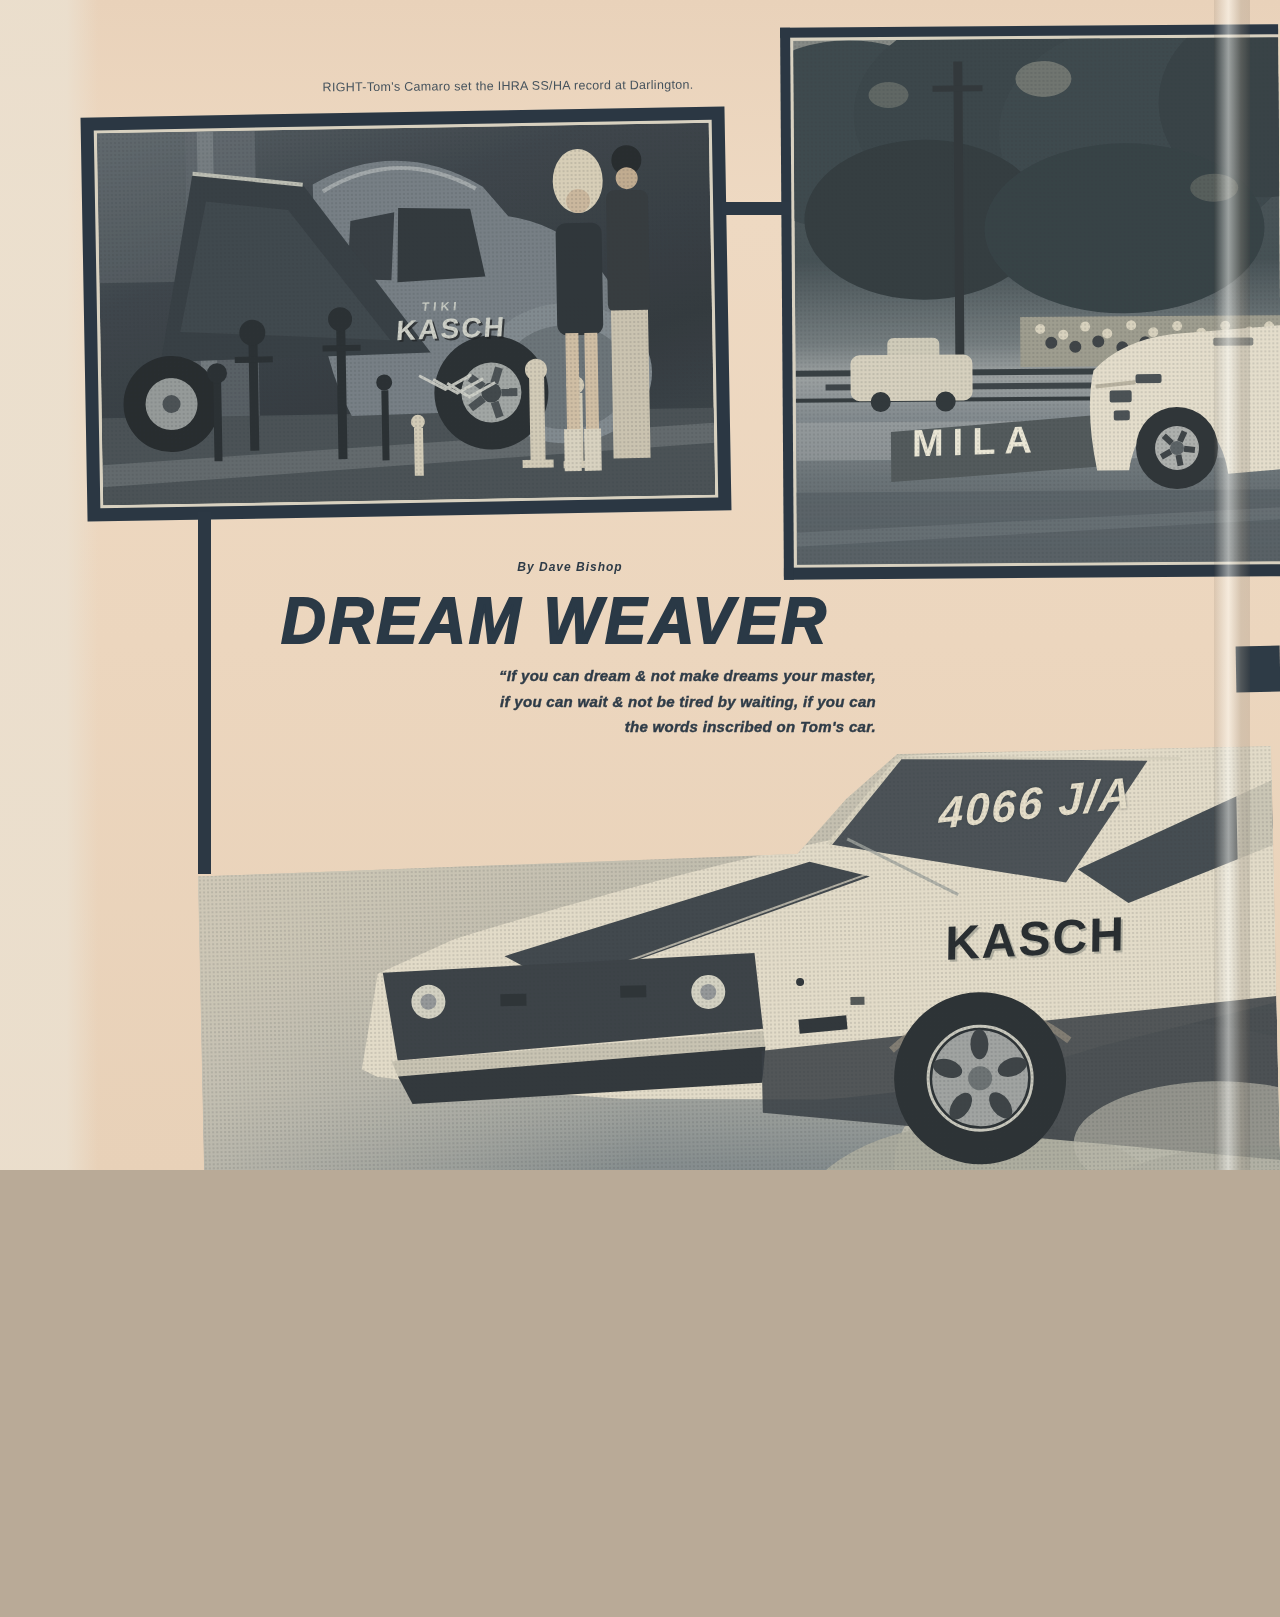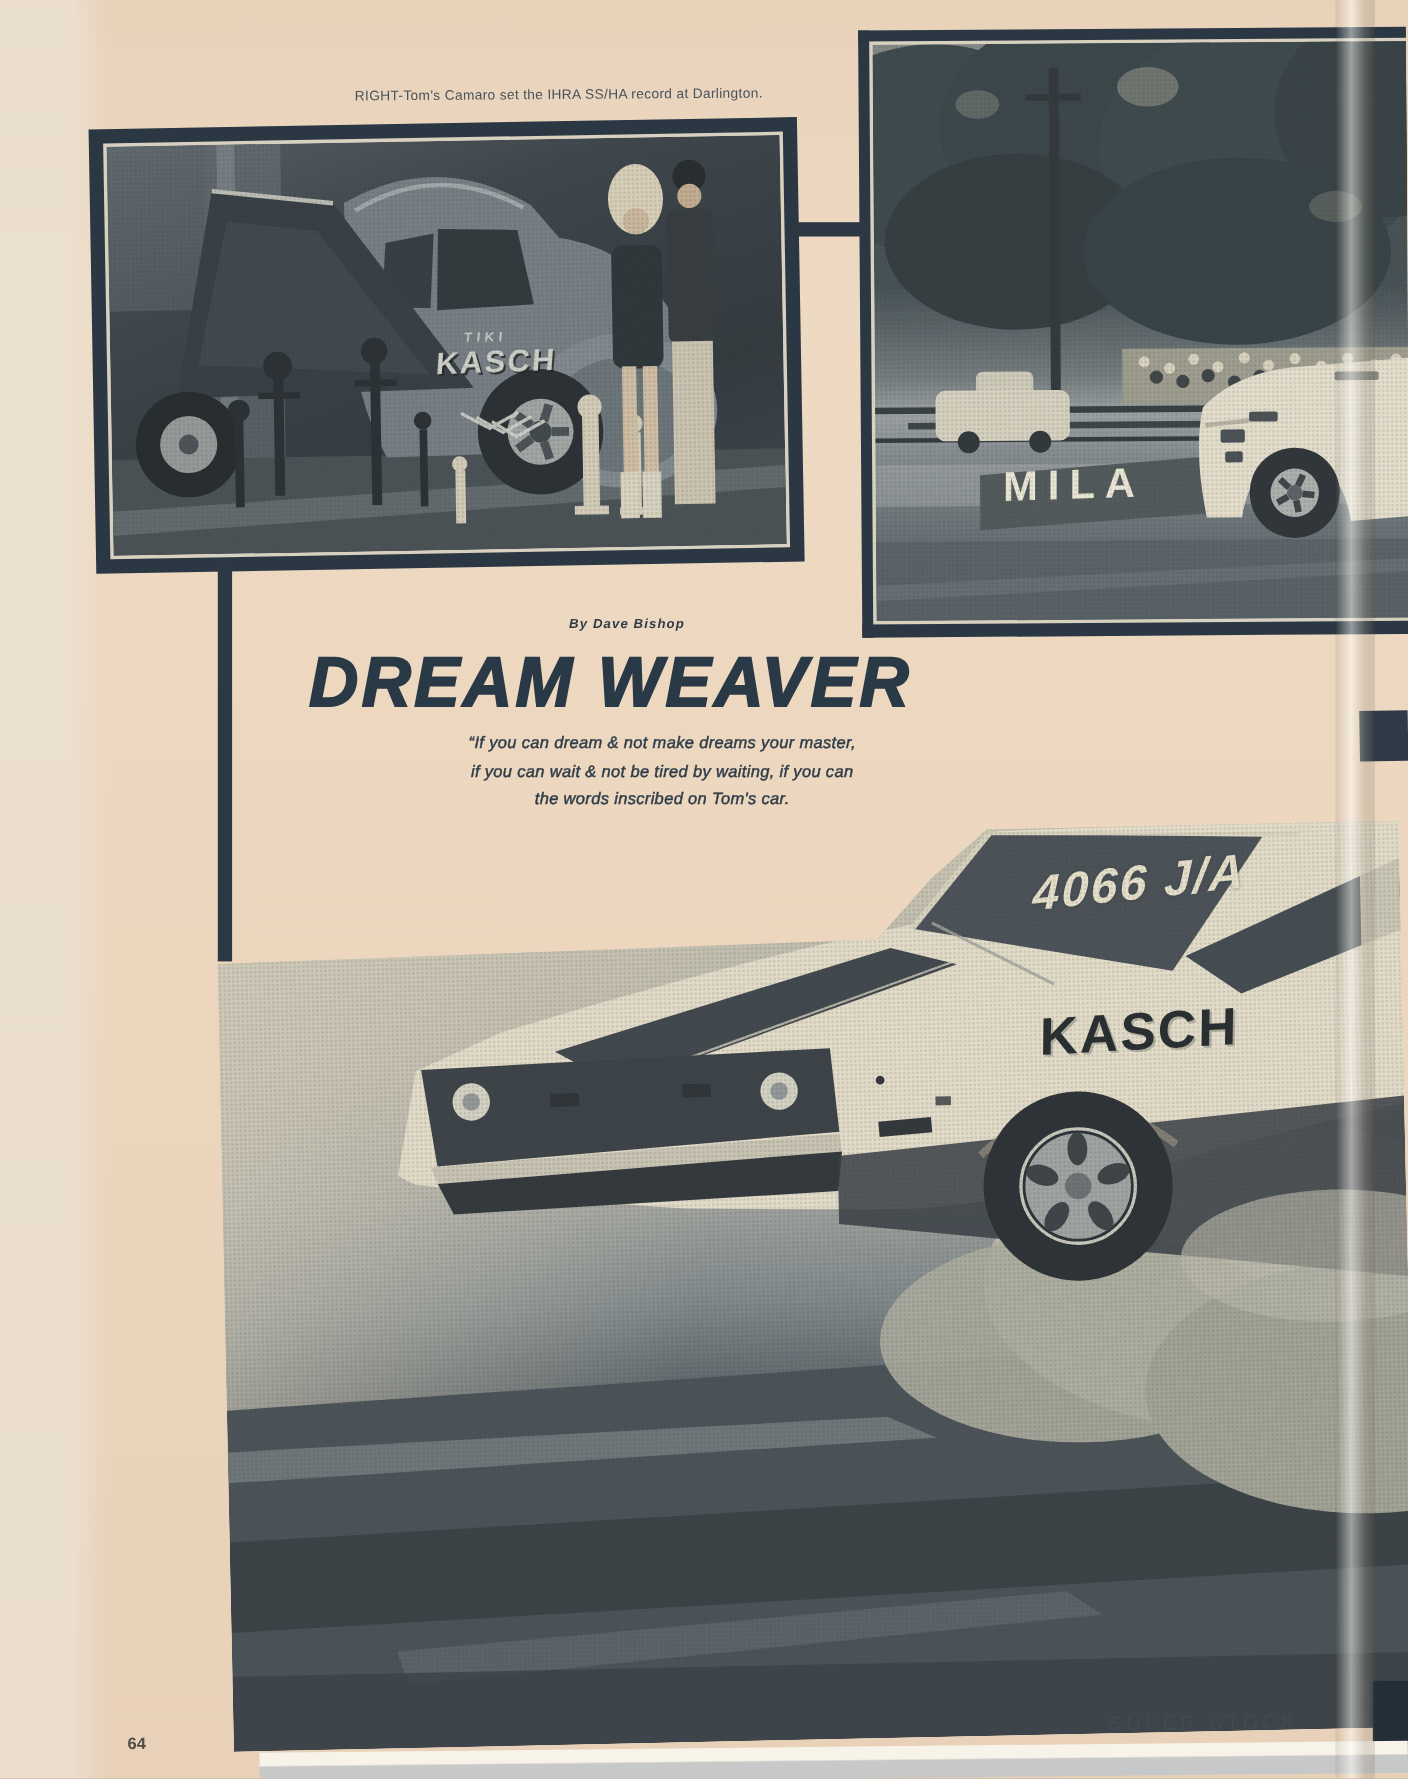--- a/index.html
+++ b/index.html
@@ -1,17 +1,17 @@
 <!DOCTYPE html>
 <html><head>
 <meta charset="utf-8">
 <style>
   html,body{margin:0;padding:0;background:#b9aa97;}
   .page{
-    position:relative;width:1280px;height:1617px;overflow:hidden;
+    position:relative;width:1280px;height:1170px;overflow:hidden;
     background:linear-gradient(180deg,#e9d2ba 0%,#eed9c2 18%,#ecd6be 55%,#e8d1b8 100%);
     font-family:"Liberation Sans",sans-serif;
   }
   .left-strip{position:absolute;left:0;top:0;width:98px;height:100%;
     background:linear-gradient(90deg,#ebe1d1 0%,#ebe1d1 68%,rgba(235,225,209,0) 100%);
     opacity:.8;z-index:1;}
   
   .caption-top{position:absolute;left:296px;top:79px;width:424px;text-align:center;
     font-size:12.5px;color:#46535d;letter-spacing:.3px;z-index:5;transform:rotate(-.4deg);}
   
@@ -40,22 +40,22 @@
   
   .vert-rule{position:absolute;left:198px;top:512px;width:13px;height:362px;background:#2c3844;z-index:3;}
   .connector-bar{position:absolute;left:722px;top:202px;width:68px;height:13px;background:#2c3844;z-index:3;}
   
   .byline{position:absolute;left:420px;top:560px;width:300px;text-align:center;
     font-size:12px;font-weight:bold;font-style:italic;color:#2e3b47;letter-spacing:1px;z-index:5;}
   .title{position:absolute;left:281px;top:588px;width:720px;font-size:62px;line-height:66px;
     font-weight:bold;font-style:italic;color:#2a3946;letter-spacing:3px;white-space:nowrap;
     -webkit-text-stroke:1.8px #2a3946;transform:scaleY(1.03);z-index:5;}
   .quote{position:absolute;left:328px;top:663px;width:548px;z-index:5;}
-  .qline{font-size:15px;line-height:25.5px;font-weight:normal;font-style:italic;
-    color:#2f3c48;text-align:center;letter-spacing:.3px;-webkit-text-stroke:.4px #2f3c48;}
+  .qline{font-size:15px;line-height:25.5px;font-weight:bold;font-style:italic;
+    color:#2f3c48;text-align:right;letter-spacing:.3px;-webkit-text-stroke:.4px #2f3c48;}
   
   .burnout{position:absolute;left:204px;top:758px;width:1076px;height:830px;z-index:2;
     transform:rotate(-1.2deg);transform-origin:20% 50%;
     clip-path:polygon(0px 114px,600px 104px,650px 50px,702px 6px,1076px 6px,1076px 830px,0px 830px);}
   .burnout-bg{position:absolute;inset:0;
     background:linear-gradient(180deg,#c9c5b6 0%,#b7b6ab 24%,#9ca19f 40%,#748087 52%,#4c5861 62%,#343f49 76%,#2a343d 100%);}
   .burnout-haze{position:absolute;inset:0;
     background:linear-gradient(105deg,rgba(212,206,190,.8) 0%,rgba(212,206,190,0) 42%);}
   .windshield-num{position:absolute;left:742px;top:33px;font-size:44px;font-weight:bold;
     font-style:italic;color:#e8e2cf;letter-spacing:2px;transform:rotate(-5deg) skewX(-8deg);

